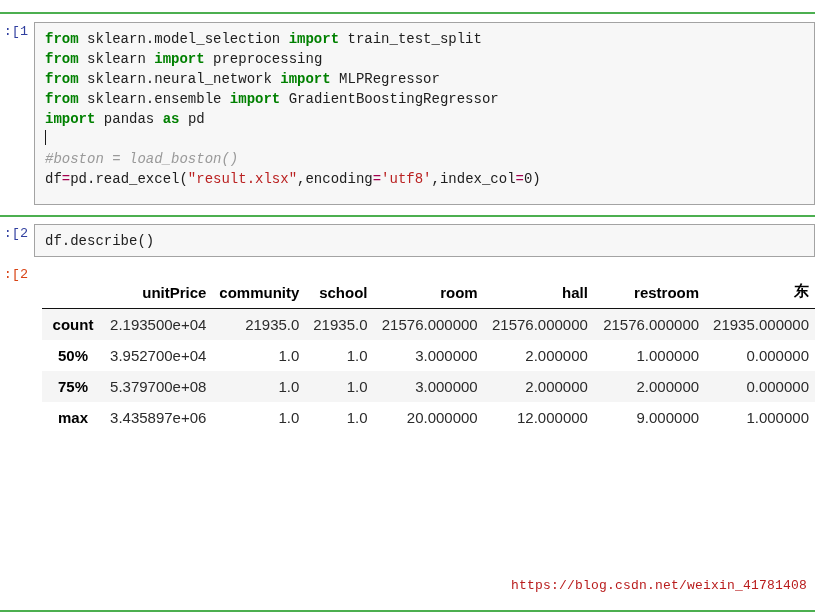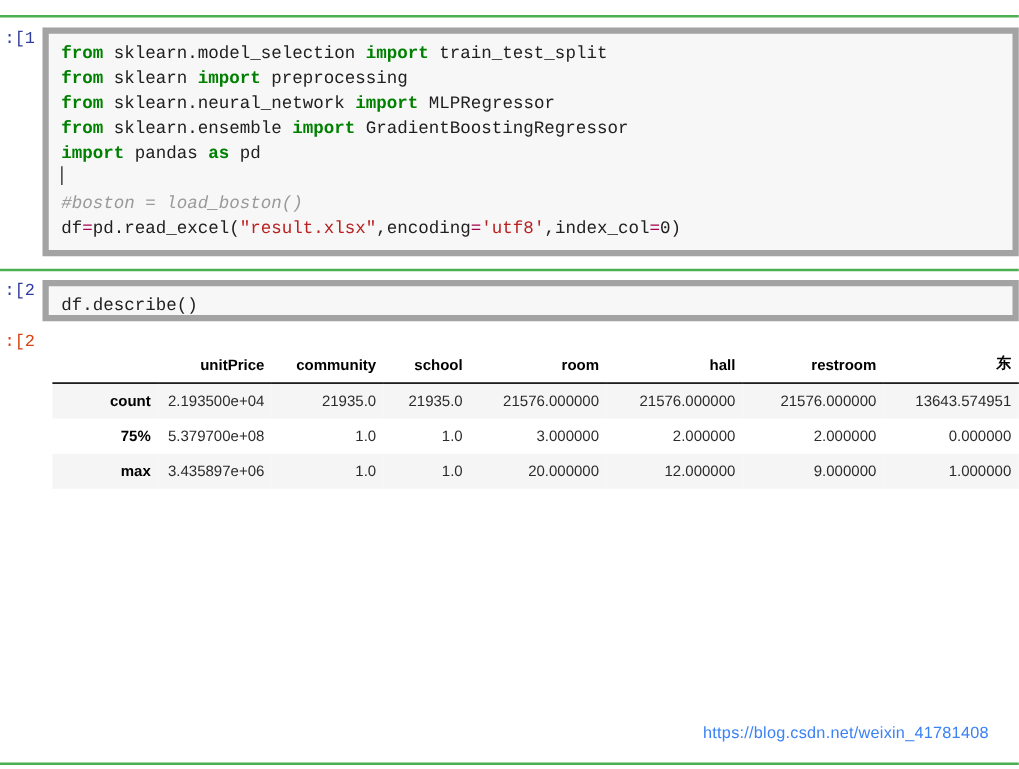--- a/index.html
+++ b/index.html
@@ -53,21 +53,21 @@
     line-height: 20px;
     white-space: pre;
     overflow: hidden;
     direction: rtl;
   }
   .prompt.in  { color: #303f9f; }
   .prompt.out { color: #d84315; }
 
   .input-area {
     background: #f7f7f7;
-    border: 5px solid #a3a3a3;
+    border: 1px solid #a3a3a3;
     box-sizing: border-box;
   }
 
   .code {
     margin: 0;
     padding: 6px 8px 6px 10px;
     font-family: "Liberation Mono", monospace;
     font-size: 14px;
     line-height: 20px;
     color: #202020;
@@ -105,35 +105,34 @@
     flex: 1 1 auto;
     padding-left: 2px;
   }
 
   table.dataframe {
     border-collapse: collapse;
     border-spacing: 0;
     margin-top: 14px;
     margin-left: 6px;
     font-family: "Liberation Sans", sans-serif;
-    font-size: 12px;
+    font-size: 15px;
     color: #000000;
     table-layout: fixed;
   }
   table.dataframe thead th {
     font-weight: bold;
     text-align: right;
     padding: 3px 6px 7px 6px;
     border-bottom: 1.5px solid #111111;
     vertical-align: bottom;
     white-space: nowrap;
   }
   table.dataframe tbody th {
     font-weight: bold;
-    text-align: right;
     padding: 7px 6px;
     white-space: nowrap;
   }
   table.dataframe tbody td {
     text-align: right;
     padding: 7px 6px;
     color: #2b2b2b;
     white-space: nowrap;
   }
   table.dataframe tbody tr:nth-child(odd) { background: #f5f5f5; }
@@ -152,25 +151,25 @@
   .shape-note {
     margin: 18px 0 0 10px;
     font-size: 13.5px;
     color: #111111;
     font-family: "Liberation Sans", sans-serif;
   }
 
   
   .watermark {
     position: absolute;
-    right: 24px;
+    right: 8px;
     top: 578px;
     font-size: 13px;
-    color: #3b82f6;
-    font-family: Liberation Sans, sans-serif;
+    color: #b91c1c;
+    font-family: Liberation Mono, monospace;
     letter-spacing: 0.2px;
     pointer-events: none;
     user-select: none;
   }
 </style>
 </head>
 <body>
 
 <div class="notebook">
 
@@ -228,21 +227,31 @@
         </thead>
         <tbody>
           <tr>
             <th>count</th>
             <td>2.193500e+04</td>
             <td>21935.0</td>
             <td>21935.0</td>
             <td>21576.000000</td>
             <td>21576.000000</td>
             <td>21576.000000</td>
-            <td>13643.574951</td>
+            <td>21935.000000</td>
+          </tr>
+          <tr>
+            <th>50%</th>
+            <td>3.952700e+04</td>
+            <td>1.0</td>
+            <td>1.0</td>
+            <td>3.000000</td>
+            <td>2.000000</td>
+            <td>1.000000</td>
+            <td>0.000000</td>
           </tr>
           <tr>
             <th>75%</th>
             <td>5.379700e+08</td>
             <td>1.0</td>
             <td>1.0</td>
             <td>3.000000</td>
             <td>2.000000</td>
             <td>2.000000</td>
             <td>0.000000</td>

